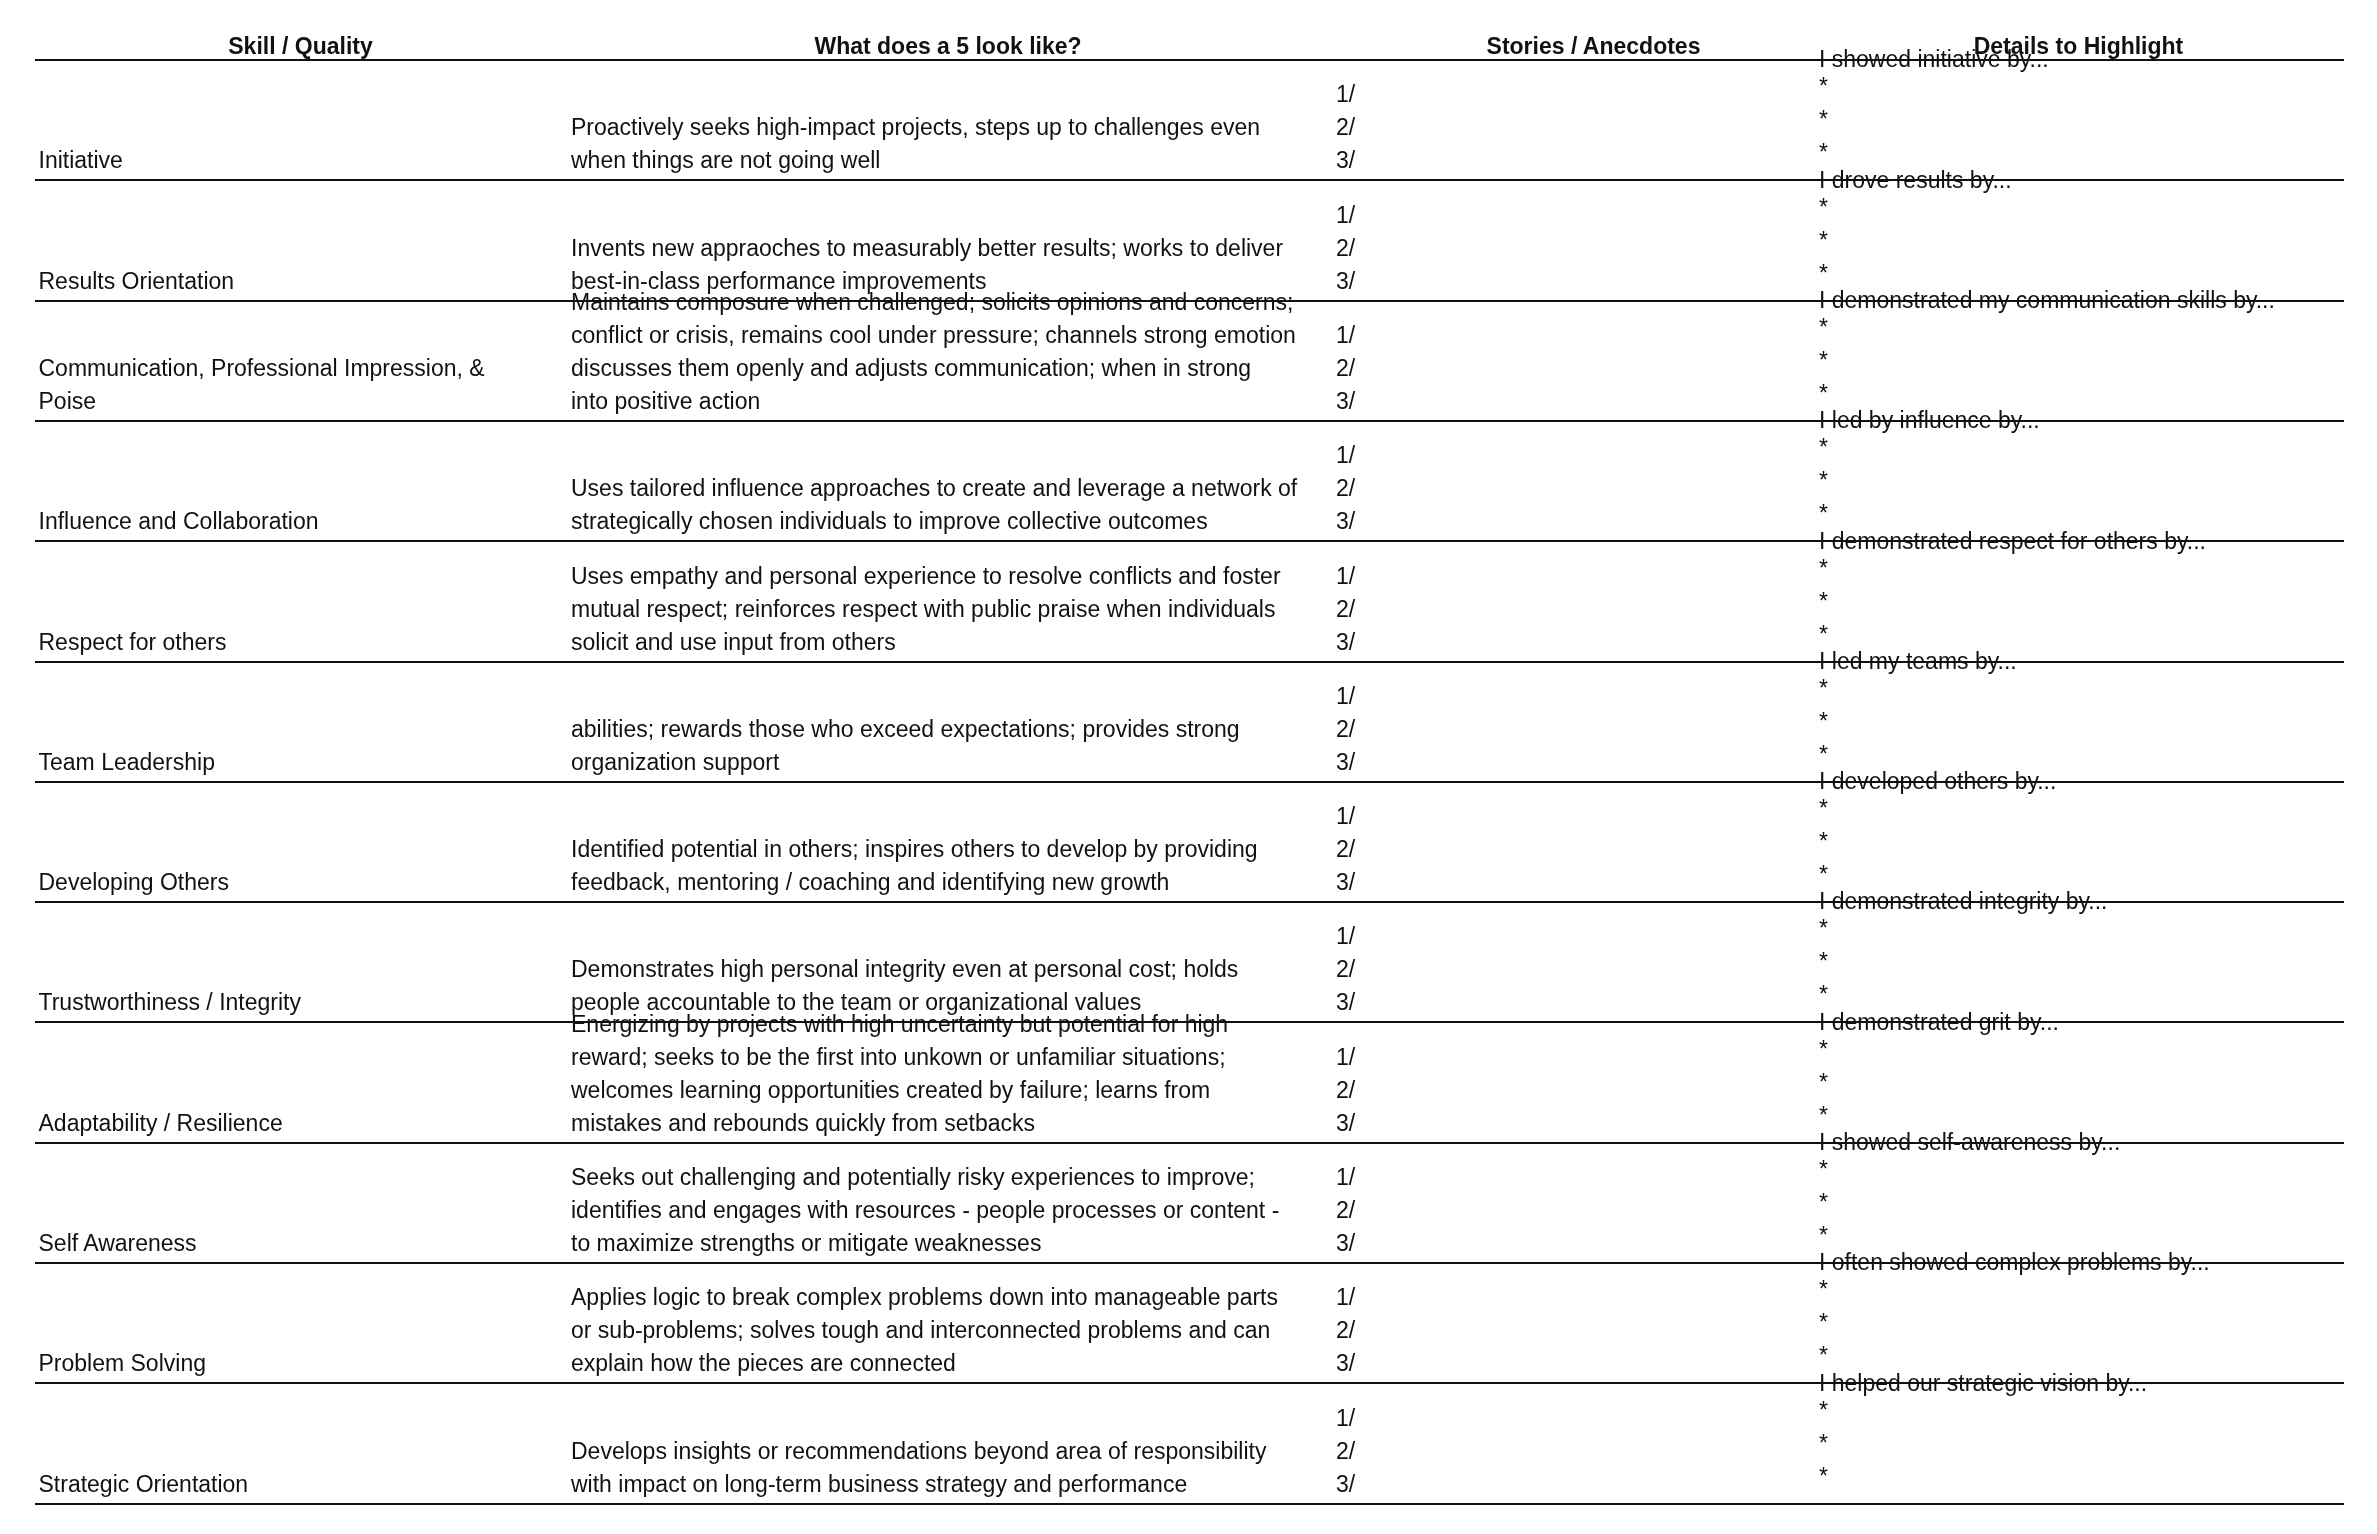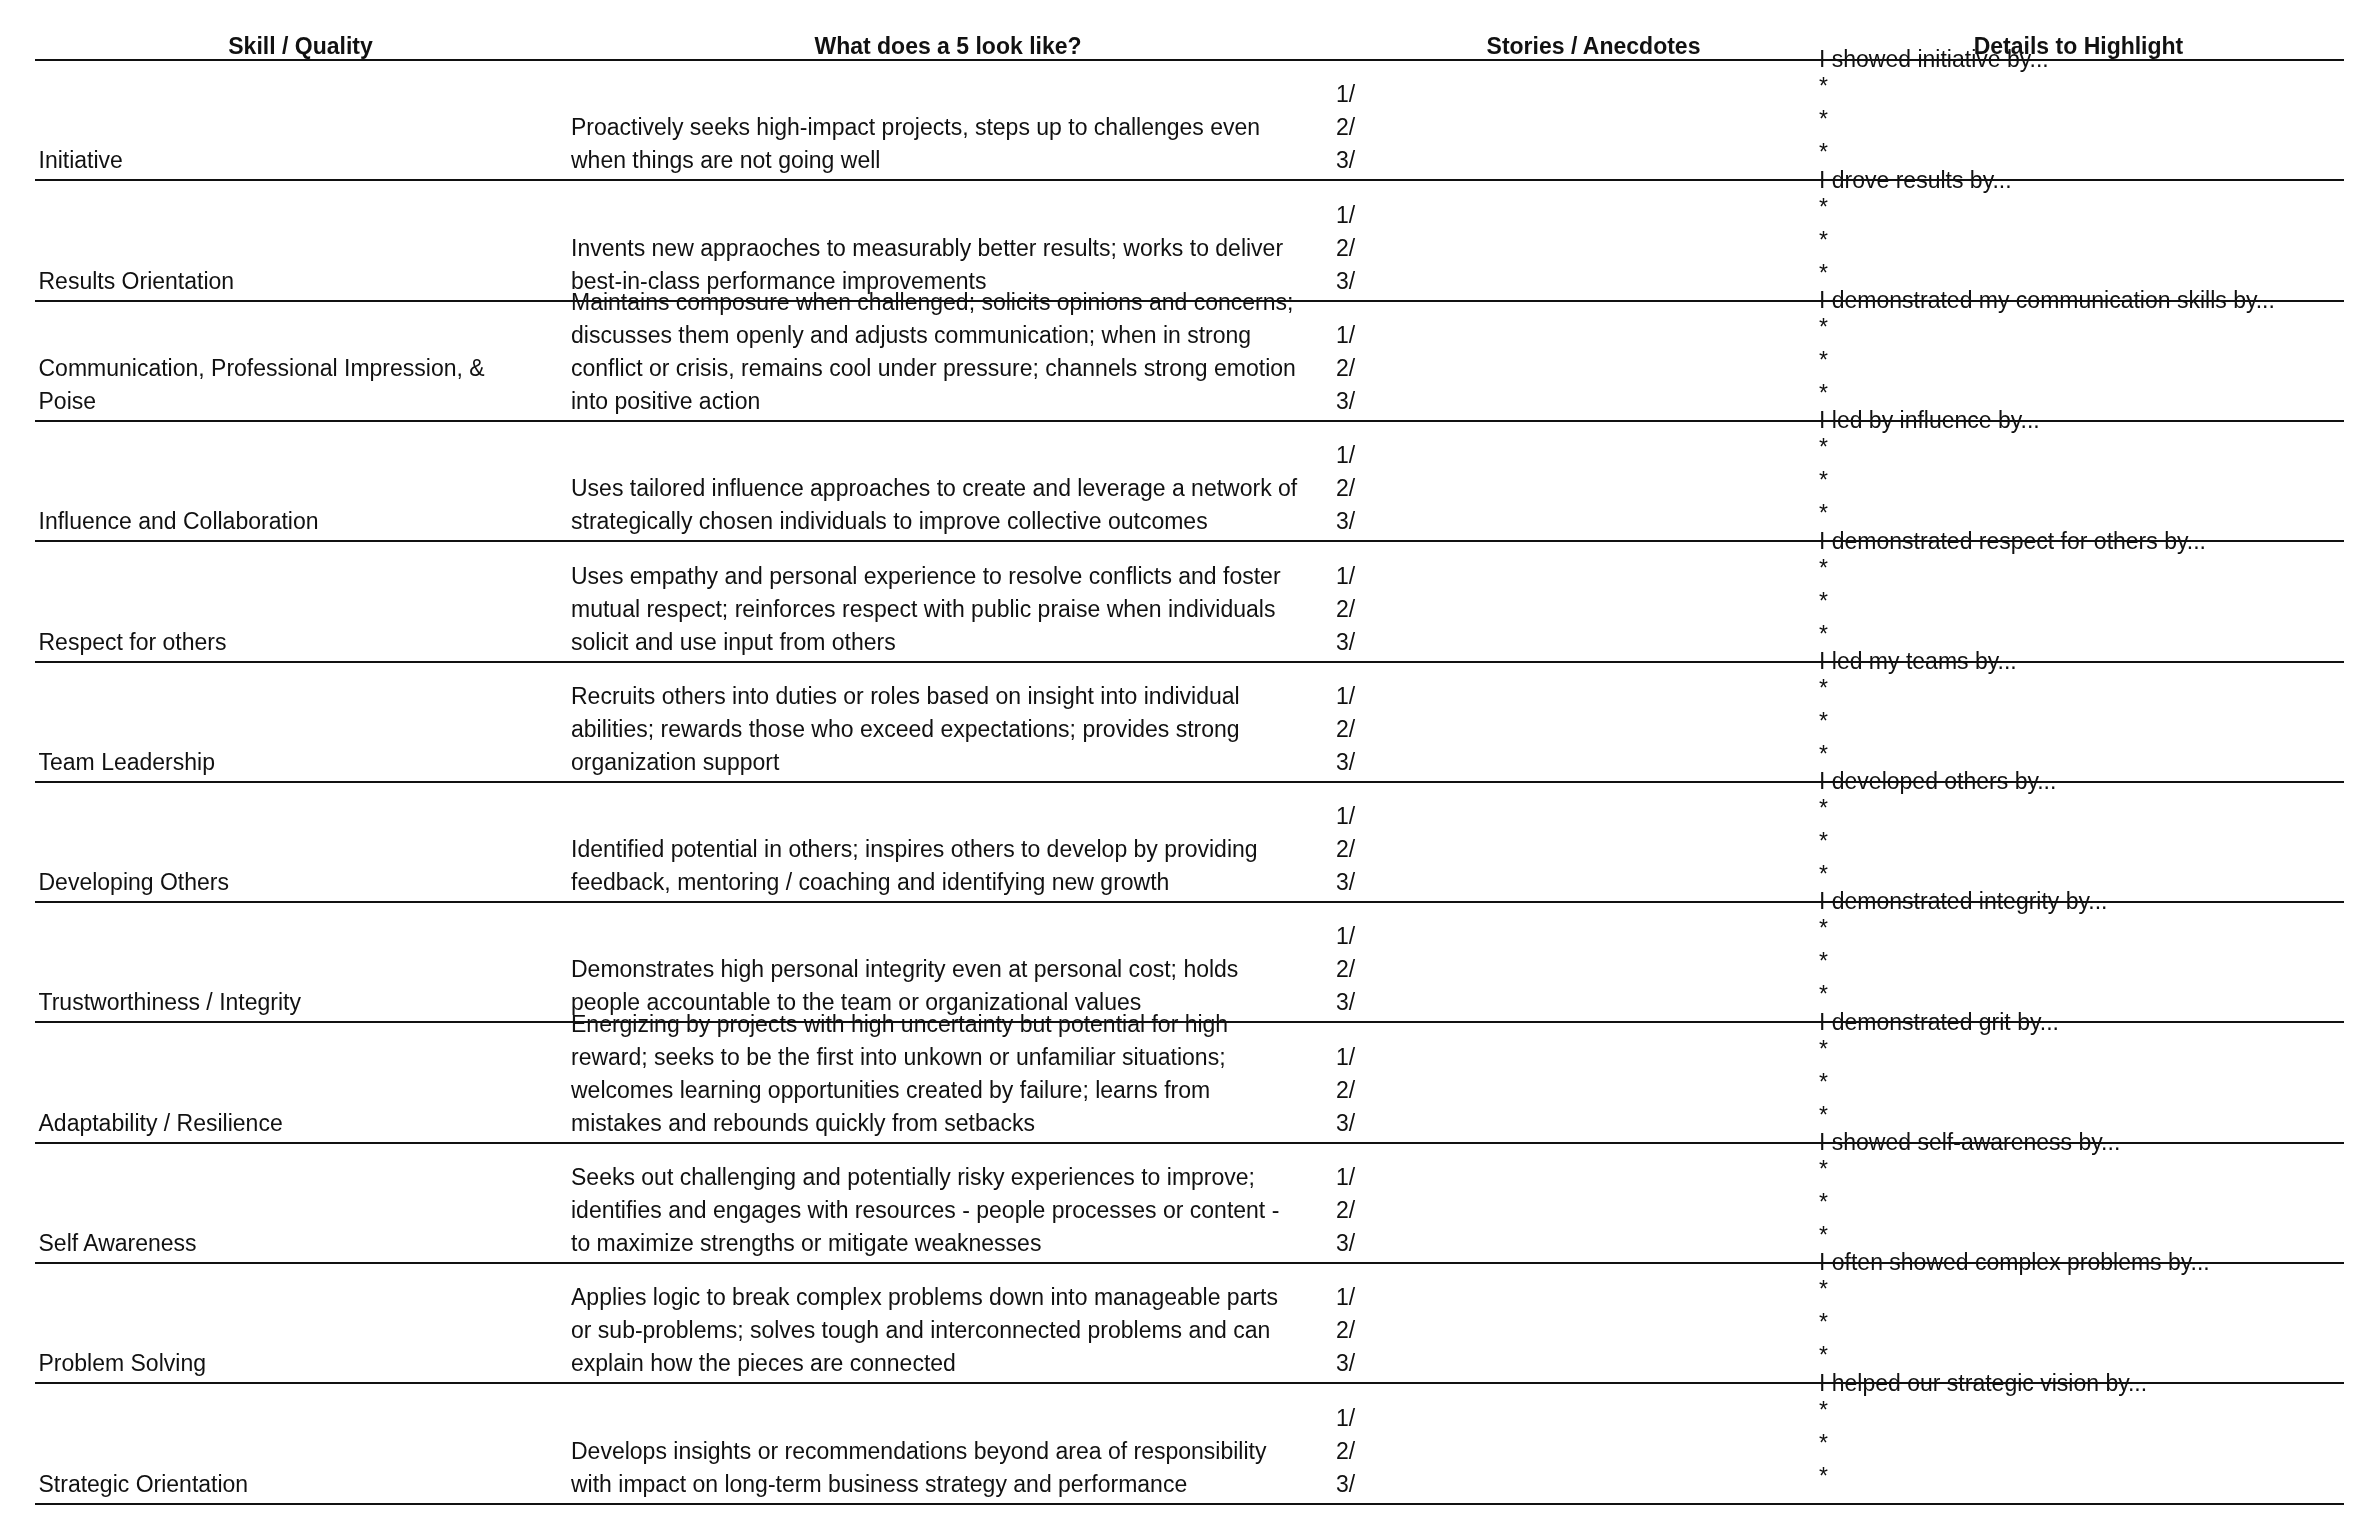--- a/index.html
+++ b/index.html
@@ -82,22 +82,22 @@
           <span class="bullet">*</span>
         </div>
       </div>
       <div class="row" style="top: 302px;">
         <div class="cell skill">
           <span class="line">Communication, Professional Impression, &amp;</span>
           <span class="line">Poise</span>
         </div>
         <div class="cell desc">
           <span class="line">Maintains composure when challenged; solicits opinions and concerns;</span>
+          <span class="line">conflict or crisis, remains cool under pressure; channels strong emotion</span>
           <span class="line">discusses them openly and adjusts communication; when in strong</span>
-          <span class="line">conflict or crisis, remains cool under pressure; channels strong emotion</span>
           <span class="line">into positive action</span>
         </div>
         <div class="cell stories">
           <span class="line">1/</span>
           <span class="line">2/</span>
           <span class="line">3/</span>
         </div>
         <div class="cell details">
           <span class="lead">I demonstrated my communication skills by...</span>
           <span class="bullet">*</span>
@@ -144,21 +144,20 @@
           <span class="bullet">*</span>
           <span class="bullet">*</span>
           <span class="bullet">*</span>
         </div>
       </div>
       <div class="row" style="top: 663px;">
         <div class="cell skill">
           <span class="line">Team Leadership</span>
         </div>
         <div class="cell desc">
-          <span class="line">Recruits others into duties or roles based on insight into individual</span>
           <span class="line">abilities; rewards those who exceed expectations; provides strong</span>
           <span class="line">organization support</span>
         </div>
         <div class="cell stories">
           <span class="line">1/</span>
           <span class="line">2/</span>
           <span class="line">3/</span>
         </div>
         <div class="cell details">
           <span class="lead">I led my teams by...</span>

